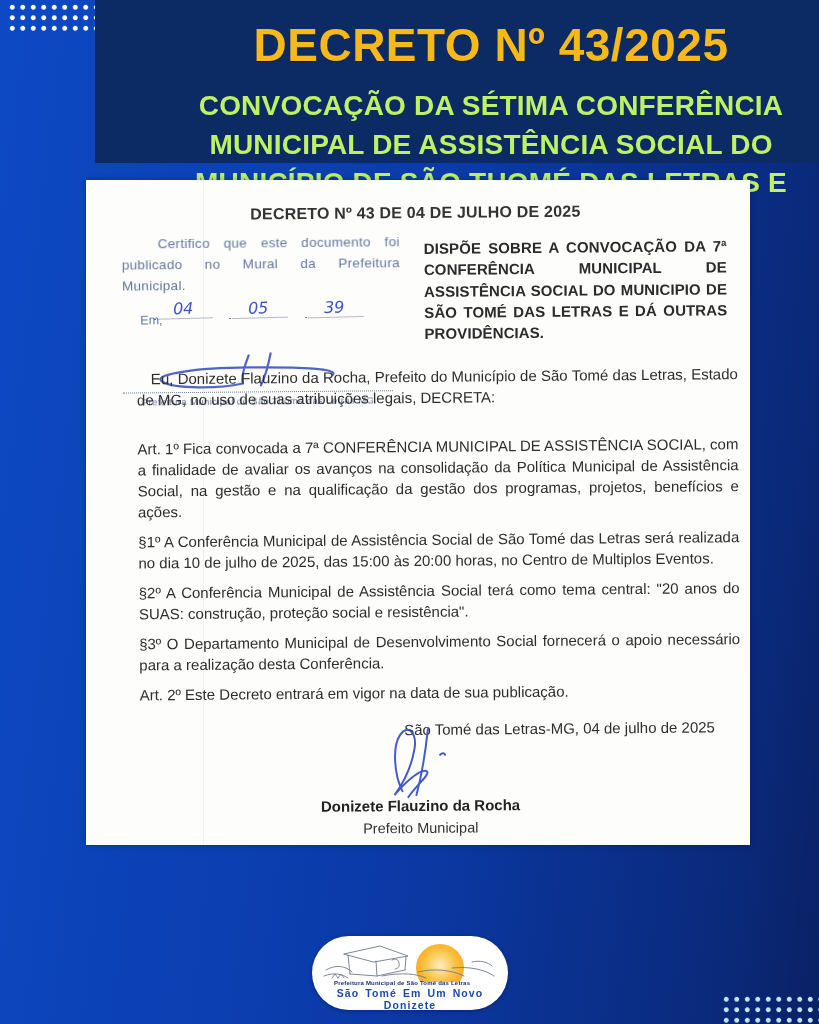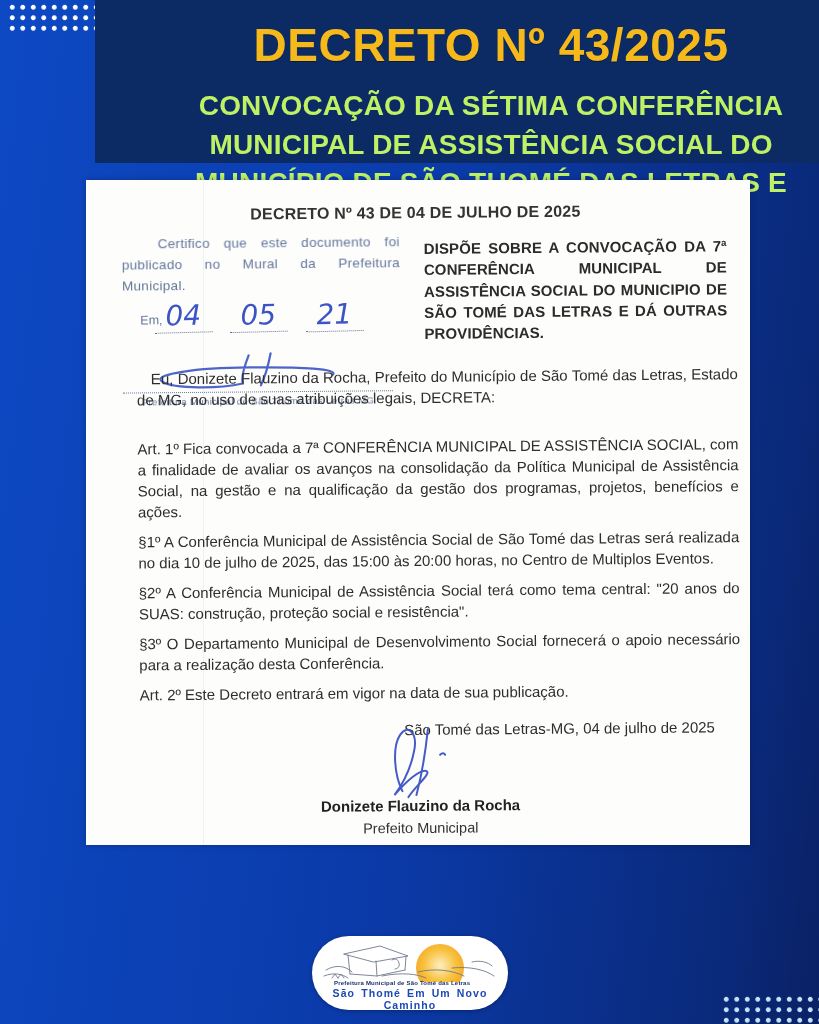--- a/index.html
+++ b/index.html
@@ -45,21 +45,21 @@
   .doc-title { position:absolute; left:0; top:24px; width:100%; text-align:center;
     font-size:16px; font-weight:700; letter-spacing:0.2px; color:#333; }
 
   
   .stamp { position:absolute; left:38px; top:52px; width:278px; color:var(--stamp-ink); }
   .stamp-text { font-size:13.5px; line-height:1.55; text-align:justify; text-indent:36px;
     letter-spacing:0.3px; word-spacing:3px; filter:blur(.2px); }
   .stamp-dateline { position:relative; margin-top:2px; padding-left:18px; height:34px; font-size:12.5px; }
   .stamp-em { position:absolute; left:18px; bottom:6px; }
   .hand { font-family:"DejaVu Sans", sans-serif; font-style:italic; color:var(--ink-blue);
-    font-size:28px; font-weight:400; }
+    font-size:16px; font-weight:400; }
   .blank { display:inline-block; border-bottom:1px dotted var(--stamp-ink); width:58px;
     text-align:center; margin-left:14px; transform:rotate(-1deg); }
   .stamp-scribble { position:absolute; left:30px; top:118px; }
   .stamp-footer { position:absolute; left:0px; top:158px; width:270px; text-align:center;
     font-size:9.5px; letter-spacing:0.4px; border-top:1px dotted var(--stamp-ink);
     padding-top:3px; filter:blur(.25px); }
 
   
   .ementa { position:absolute; left:340px; top:58px; width:303px; font-size:15px;
     font-weight:700; line-height:1.42; text-align:justify; color:#2b2b2b; letter-spacing:0.1px; }
@@ -106,21 +106,21 @@
     <div class="sheet-inner">
 
       <div class="doc-title">DECRETO Nº 43 DE 04 DE JULHO DE 2025</div>
 
       <div class="stamp">
         <p class="stamp-text">Certifico que este documento foi publicado no Mural da Prefeitura Municipal.</p>
         <div class="stamp-dateline">
           <span class="stamp-em">Em,</span>
           <span class="blank"><span class="hand">04</span></span>
           <span class="blank"><span class="hand">05</span></span>
-          <span class="blank"><span class="hand">21</span></span>
+          <span class="blank"><span class="hand">39</span></span>
         </div>
         <svg class="stamp-scribble" width="200" height="40" viewBox="0 0 200 40">
           <g fill="none" stroke="#3c54c4" stroke-width="2.2" stroke-linecap="round" opacity="0.9">
             <path d="M96,4 C92,14 88,26 90,32 C60,38 14,36 8,28 C4,22 40,16 96,16 C150,16 186,18 180,24"></path>
             <path d="M118,2 C116,12 112,26 108,34"></path>
           </g>
         </svg>
         <div class="stamp-footer">Prefeitura Municipal de São Thomé das Letras MG</div>
       </div>
 
@@ -165,17 +165,17 @@
         <path d="M22,14 L58,6 L86,16 L52,22 Z"></path>
         <path d="M26,15 L28,34 M54,21 L55,36 M84,17 L83,30"></path>
         <path d="M28,34 L55,36 L83,30"></path>
         <path d="M70,20 c3,-2 6,-1 7,3 c1,3 -1,6 -4,6"></path>
         <path d="M4,30 C14,24 24,26 30,32 M2,36 C12,32 20,34 26,38"></path>
         <path d="M10,38 l3,-4 l3,4 M16,38 l3,-4 l3,4"></path>
         <path d="M60,36 C80,32 96,34 104,38 M96,32 C112,28 130,30 142,36 M130,28 C148,26 164,30 172,36 M150,22 C158,20 166,22 170,26"></path>
       </g>
     </svg>
     <div class="logo-org">Prefeitura Municipal de São Tomé das Letras</div>
-    <div class="logo-slogan">São Thomé Em Um Novo Caminho</div>
+    <div class="logo-slogan">São Tomé Em Um Novo Donizete</div>
 
   </div>
 
 </div>
 
 </body></html>

